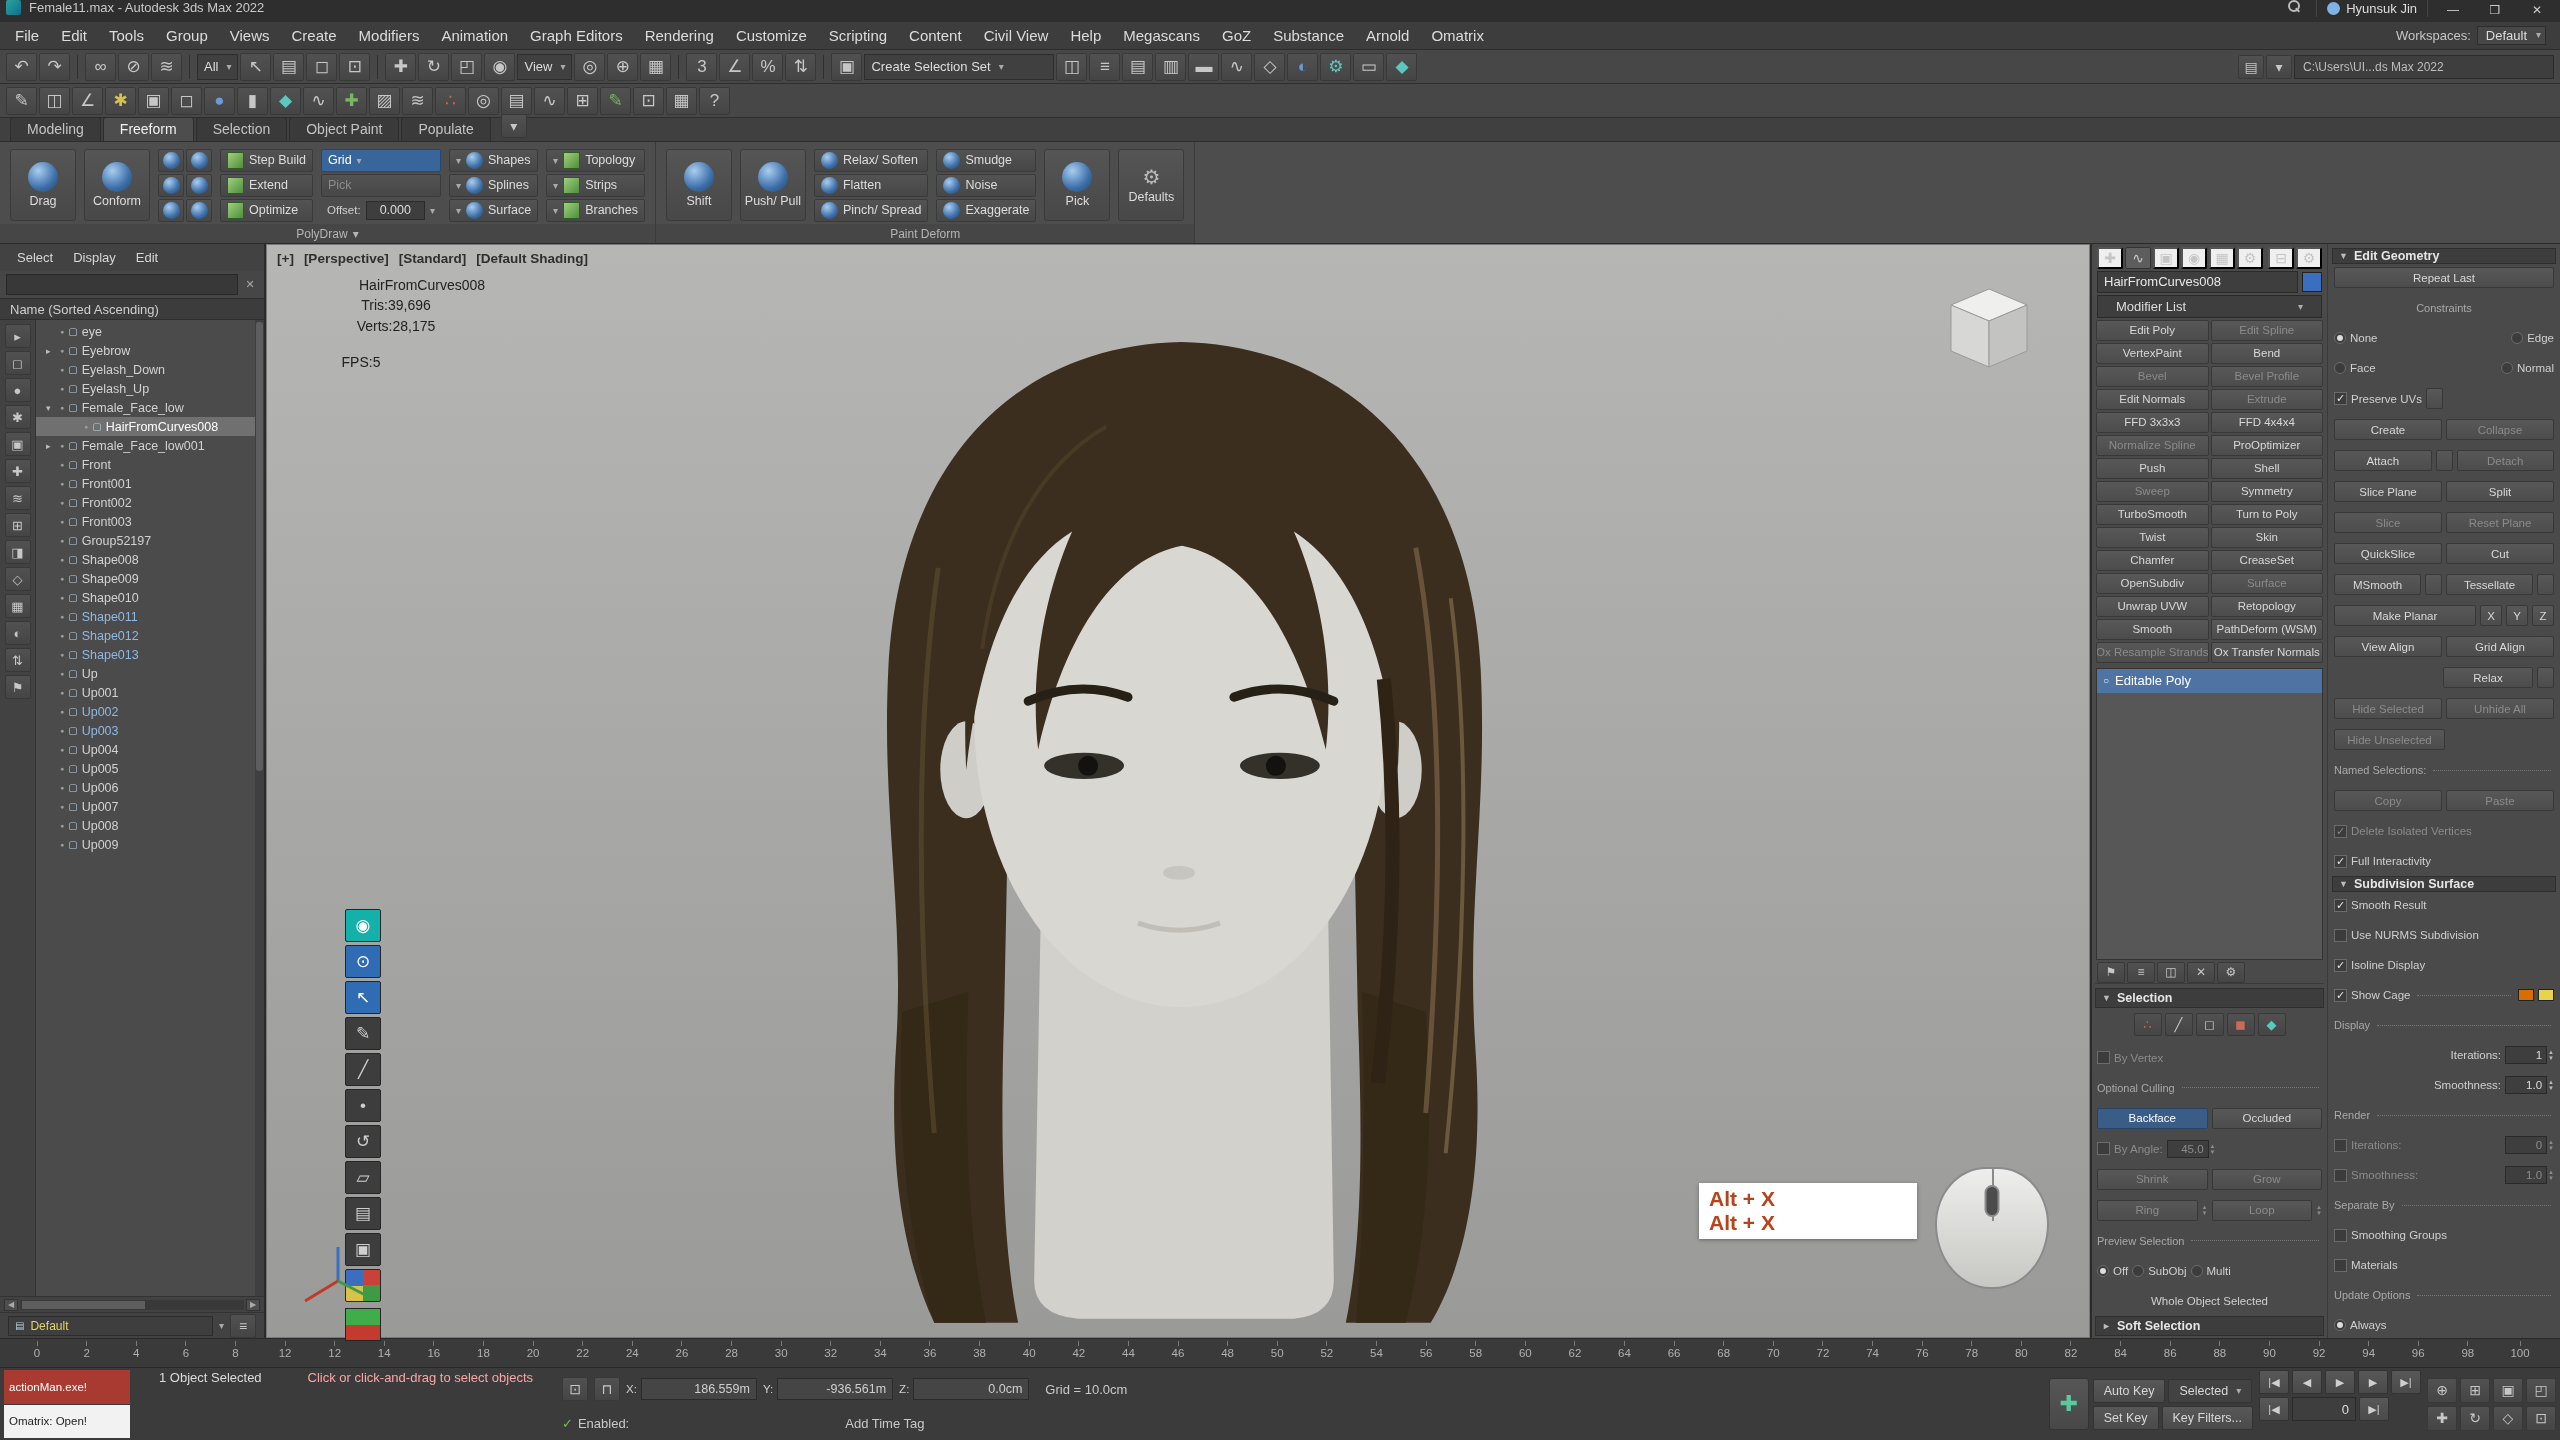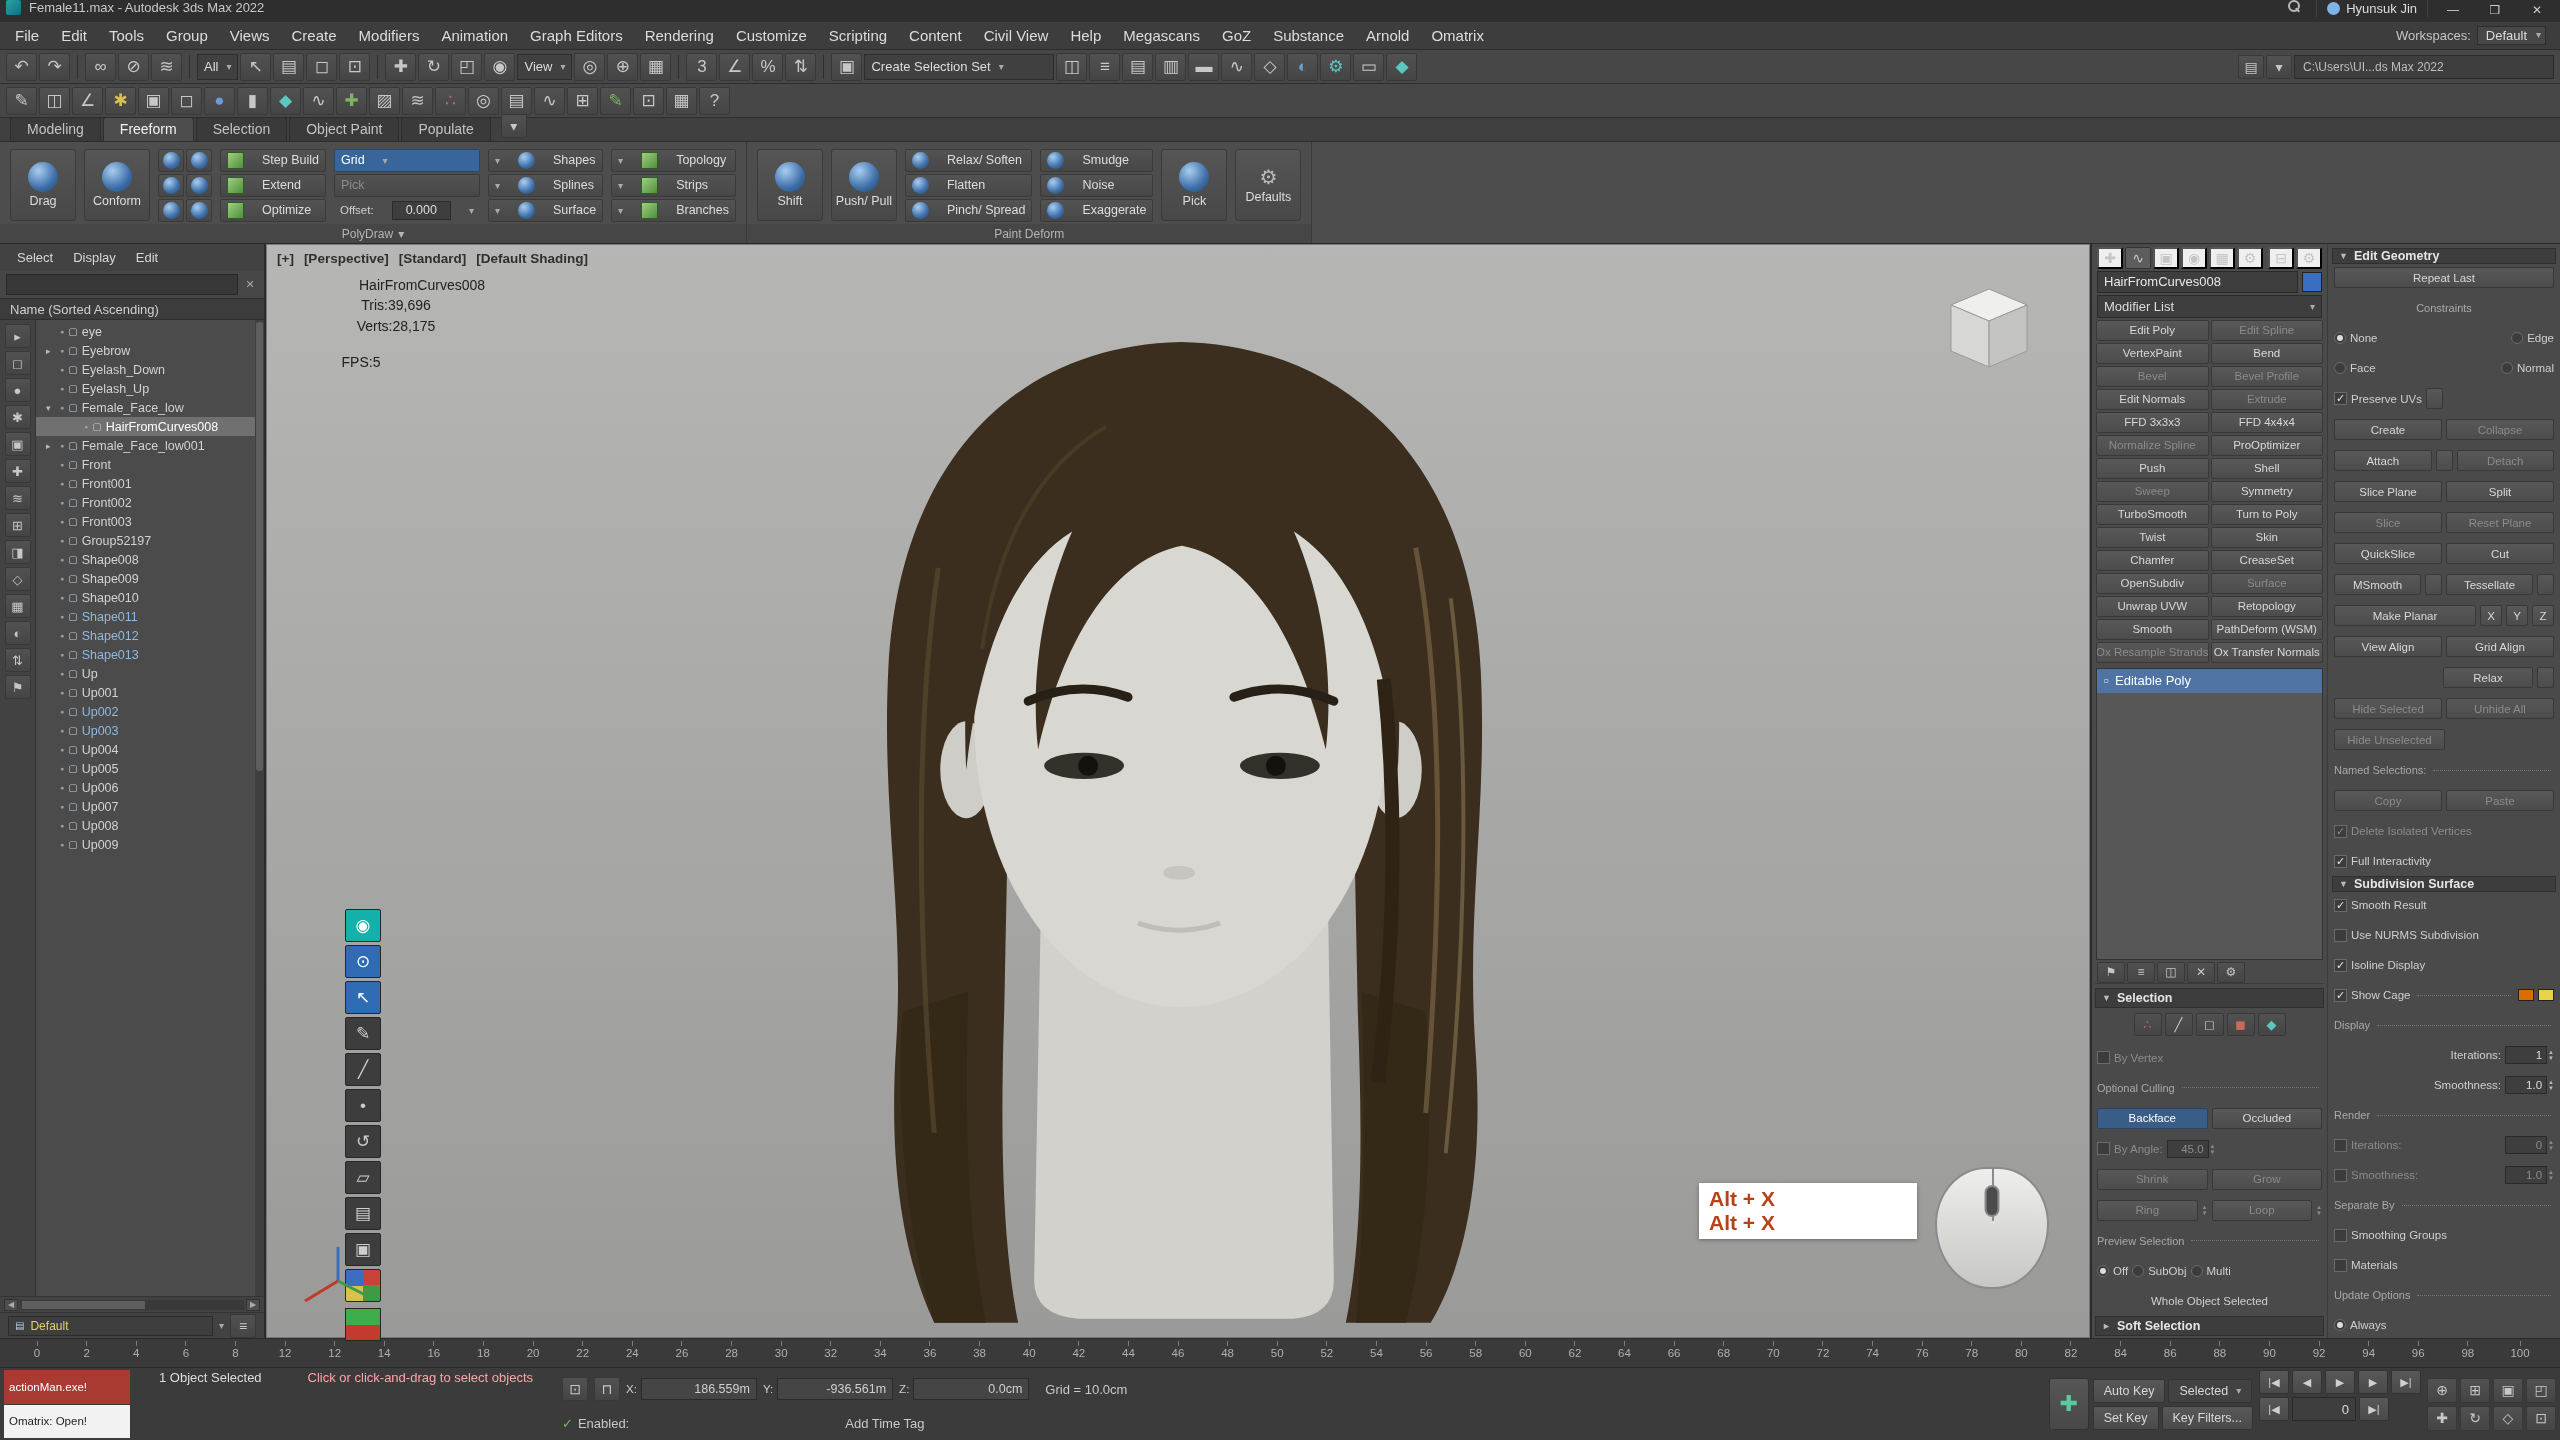--- a/index.html
+++ b/index.html
@@ -48,21 +48,21 @@
 .rgroup{display:flex;flex-direction:column;border-right:1px solid #3a3a3a;flex:0 0 auto}
 .rcontent{flex:1;display:flex;align-items:center;gap:8px;padding:4px 10px 0}
 .rlabel{height:19px;display:flex;align-items:center;justify-content:center;gap:5px;font-size:12px;color:#b5b5b5;background:#464646}
 .rbig{width:66px;height:72px;display:flex;flex-direction:column;align-items:center;justify-content:center;gap:3px;background:linear-gradient(#555,#484848);border:1px solid #3a3a3a;border-radius:3px;font-size:12.5px;color:#ddd;text-align:center;line-height:1.1}
 .sphere{width:30px;height:30px;border-radius:50%;background:radial-gradient(circle at 35% 30%,#a9cdf0,#3c6ea8 60%,#22486f);flex:0 0 auto}
 .sphere.sm{width:17px;height:17px}
 .cube{width:17px;height:17px;background:linear-gradient(135deg,#9fd080,#4e8f3a);border:1px solid #2e5c22;flex:0 0 auto}
 .rgrid{display:grid;grid-template-columns:26px 26px;grid-auto-rows:23px;gap:2px}
 .rgrid .gbtn{display:flex;align-items:center;justify-content:center;background:linear-gradient(#535353,#474747);border:1px solid #3a3a3a;border-radius:2px}
 .rcol{display:flex;flex-direction:column;gap:2px}
-.rrow{display:flex;align-items:center;gap:18px;height:23px;padding:0 6px;background:linear-gradient(#535353,#474747);border:1px solid #3a3a3a;border-radius:2px;font-size:12.5px;color:#ddd;white-space:nowrap}
+.rrow{display:flex;align-items:center;gap:5px;height:23px;padding:0 6px;background:linear-gradient(#535353,#474747);border:1px solid #3a3a3a;border-radius:2px;font-size:12.5px;color:#ddd;white-space:nowrap}
 .rrow.plain{background:none;border:none}
 .rrow .caret{font-size:10px;color:#aaa}
 .bluebtn{background:#39669a !important;border-color:#24496f !important;color:#fff}
 .gray,.gray *{color:#8b8b8b !important}
 .valbox{background:#3e3e3e;border:1px solid #2b2b2b;padding:0 13px;min-width:52px;height:19px;display:inline-flex;align-items:center;color:#ddd;font-size:12.5px}
 .rfill{flex:1;background:#4d4d4d}
 
 
 .main{flex:1;display:flex;min-height:0}
 
@@ -123,21 +123,21 @@
 .cmdpanel{width:470px;background:#4a4a4a;border-left:2px solid #2b2b2b;display:flex;font-size:13px}
 .cpleft{width:236px;display:flex;flex-direction:column;padding:2px 3px;border-right:1px solid #3a3a3a}
 .cpright{flex:1;display:flex;flex-direction:column;padding:2px 4px;overflow:hidden}
 .cptabs{height:26px;display:flex;align-items:center;gap:2px;padding:0 2px}
 .cptab{width:26px;height:22px;display:flex;align-items:center;justify-content:center;color:#c5c5c5;font-size:14px;border-radius:2px}
 .cptab.active{background:#5d5d5d;border:1px solid #333}
 .cptabs .spacer{flex:1}
 .namerow{height:26px;display:flex;align-items:center;gap:4px;padding:0 2px}
 .namefield{flex:1;height:22px;background:#3e3e3e;border:1px solid #2a2a2a;display:flex;align-items:center;padding:0 6px;color:#e8e8e8}
 .colorswatch{width:20px;height:20px;background:#3a6fc0;border:1px solid #222}
-.modlist{height:24px;margin:2px 2px;background:#3e3e3e;border:1px solid #2a2a2a;display:flex;align-items:center;justify-content:space-between;padding:0 6px;color:#ddd}
+.modlist{height:24px;margin:2px 2px;background:#3e3e3e;border:1px solid #2a2a2a;display:flex;align-items:center;justify-content:space-between;padding:0 18px;color:#ddd}
 .mrow{display:flex;gap:2px;margin:0 1px 2px}
 .mbtn{flex:1;height:21px;background:linear-gradient(#585858,#4c4c4c);border:1px solid #383838;border-radius:2px;color:#d8d8d8;font-size:11.5px;white-space:nowrap;overflow:hidden;display:flex;align-items:center;justify-content:center;padding:0 2px}
 .stack{flex:0 0 292px;background:#575757;border:1px solid #333;margin:3px 1px 2px;position:relative}
 .stackrow{height:24px;background:#4f74a3;color:#fff;display:flex;align-items:center;gap:6px;padding:0 6px}
 .stackrow .bulb{font-size:10px;color:#dfe8f2}
 .stacktools{height:24px;display:flex;align-items:center;gap:2px;padding:0 2px;border-bottom:1px solid #3a3a3a;margin-bottom:2px}
 .stacktools .icnbtn{width:28px;height:21px;font-size:12px}
 .rollhdr{height:22px;background:#3d3d3d;border:1px solid #2f2f2f;display:flex;align-items:center;gap:6px;padding:0 6px;color:#e6e6e6;font-weight:bold;font-size:12.5px;margin-top:2px}
 .rollhdr .tri{font-size:9px;color:#bbb;font-weight:normal}
 .rollbody{padding:3px 2px;display:flex;flex-direction:column;gap:10px}

